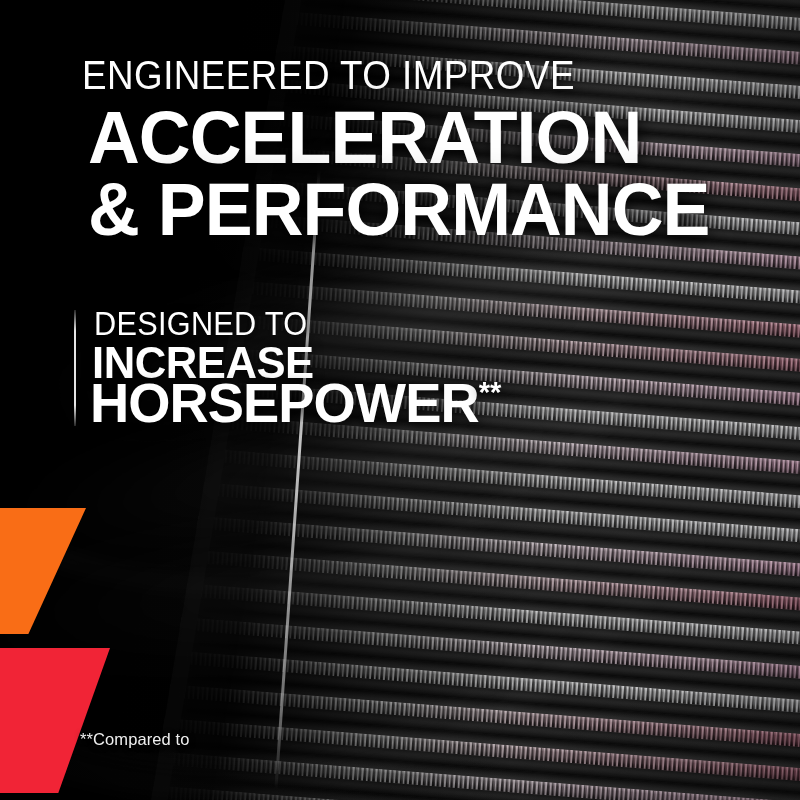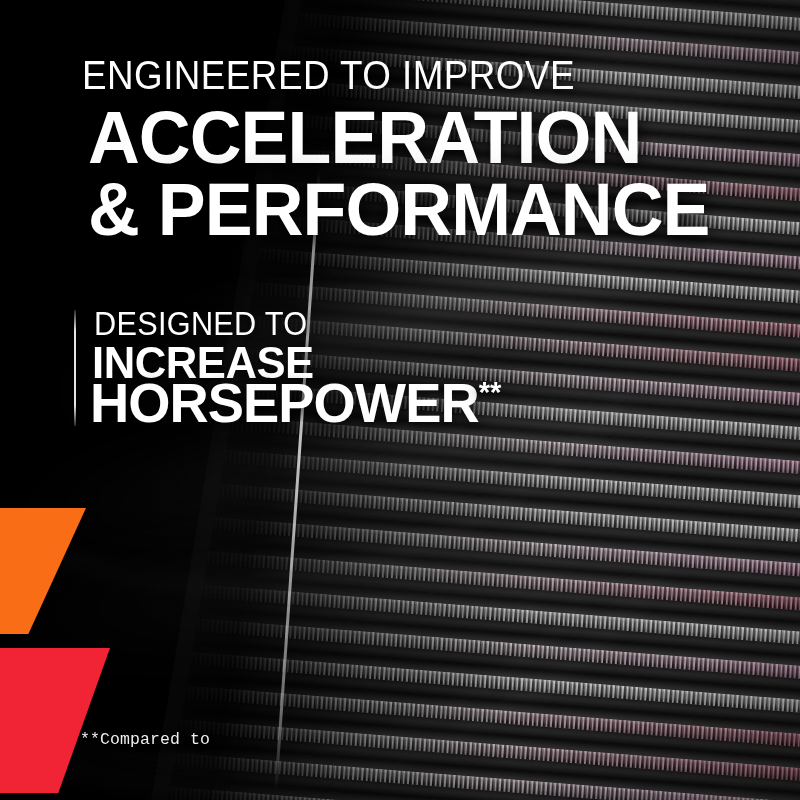--- a/index.html
+++ b/index.html
@@ -215,21 +215,20 @@
   }
 
   .footnote{
     position:absolute;left:80px;top:728px;
     font-size:16.5px;
     font-weight:400;
     color:#efefef;
     line-height:1.45;
     letter-spacing:.1px;
     text-shadow:0 1px 6px rgba(0,0,0,.95);
-    font-family:Liberation Mono, monospace;
   }
   .footnote div{white-space:nowrap;}
 </style>
 </head>
 <body>
 
 <div class="stage">
 
   <div class="bg-base"></div>
 

